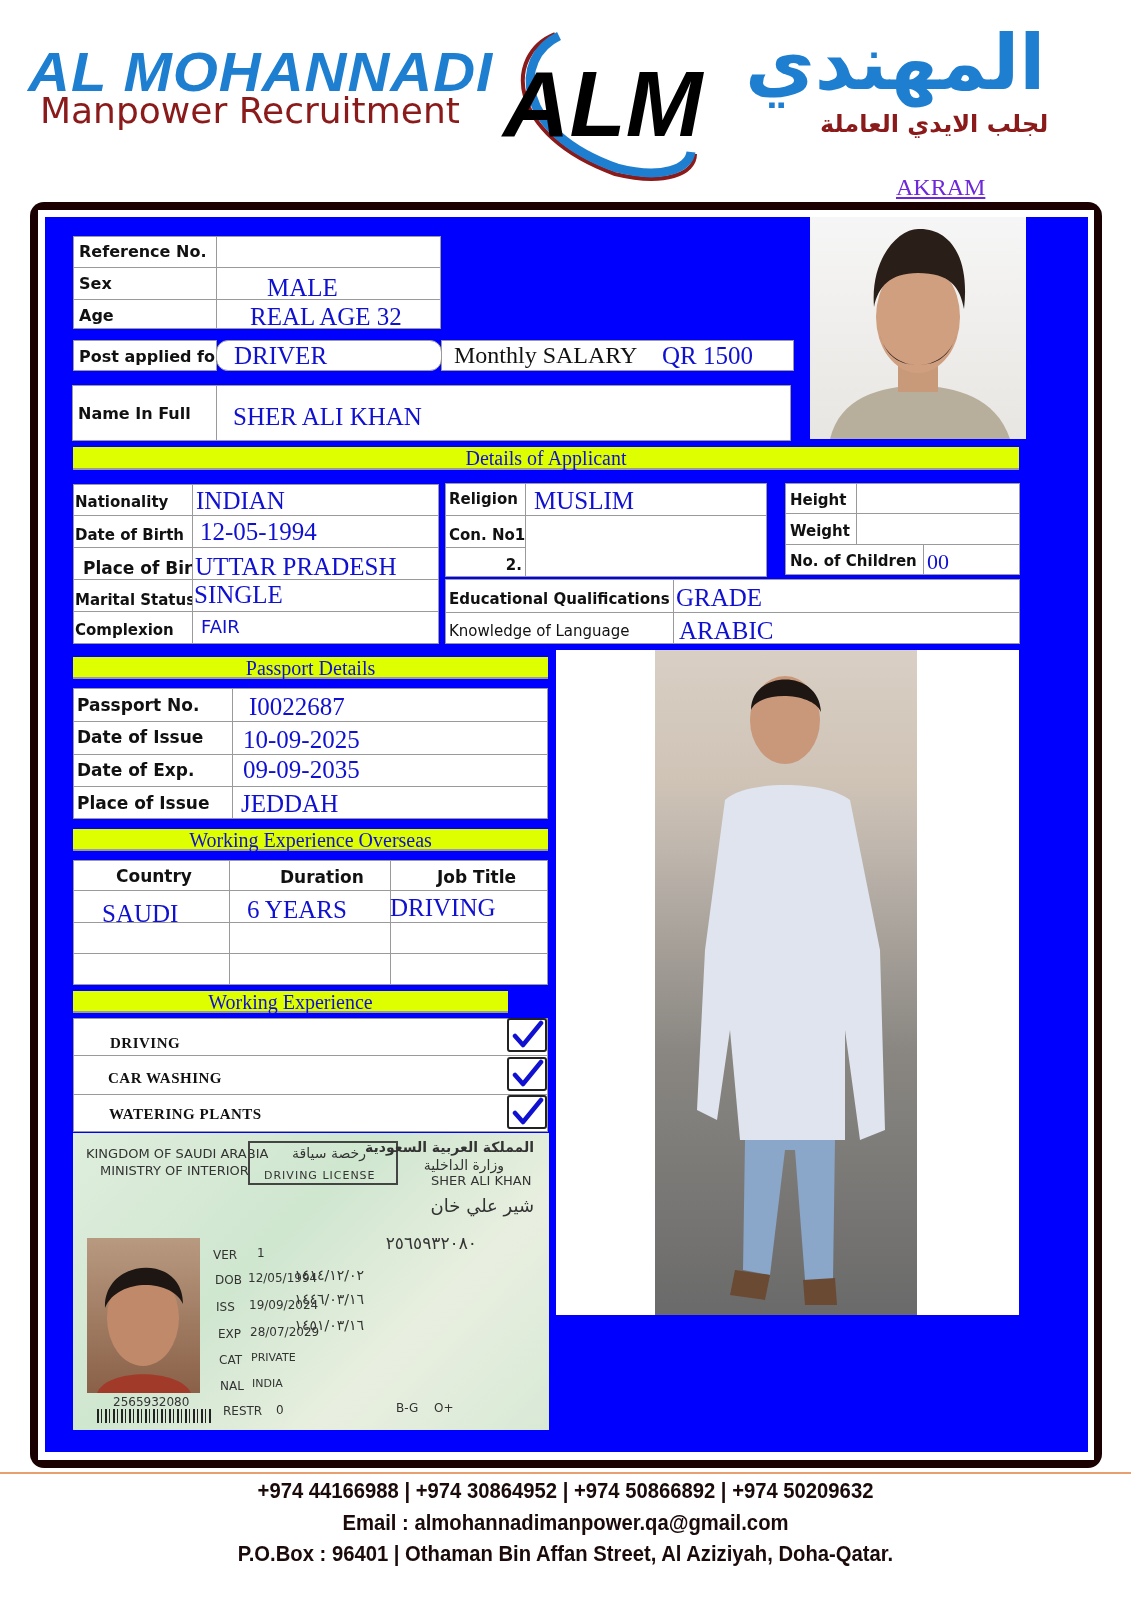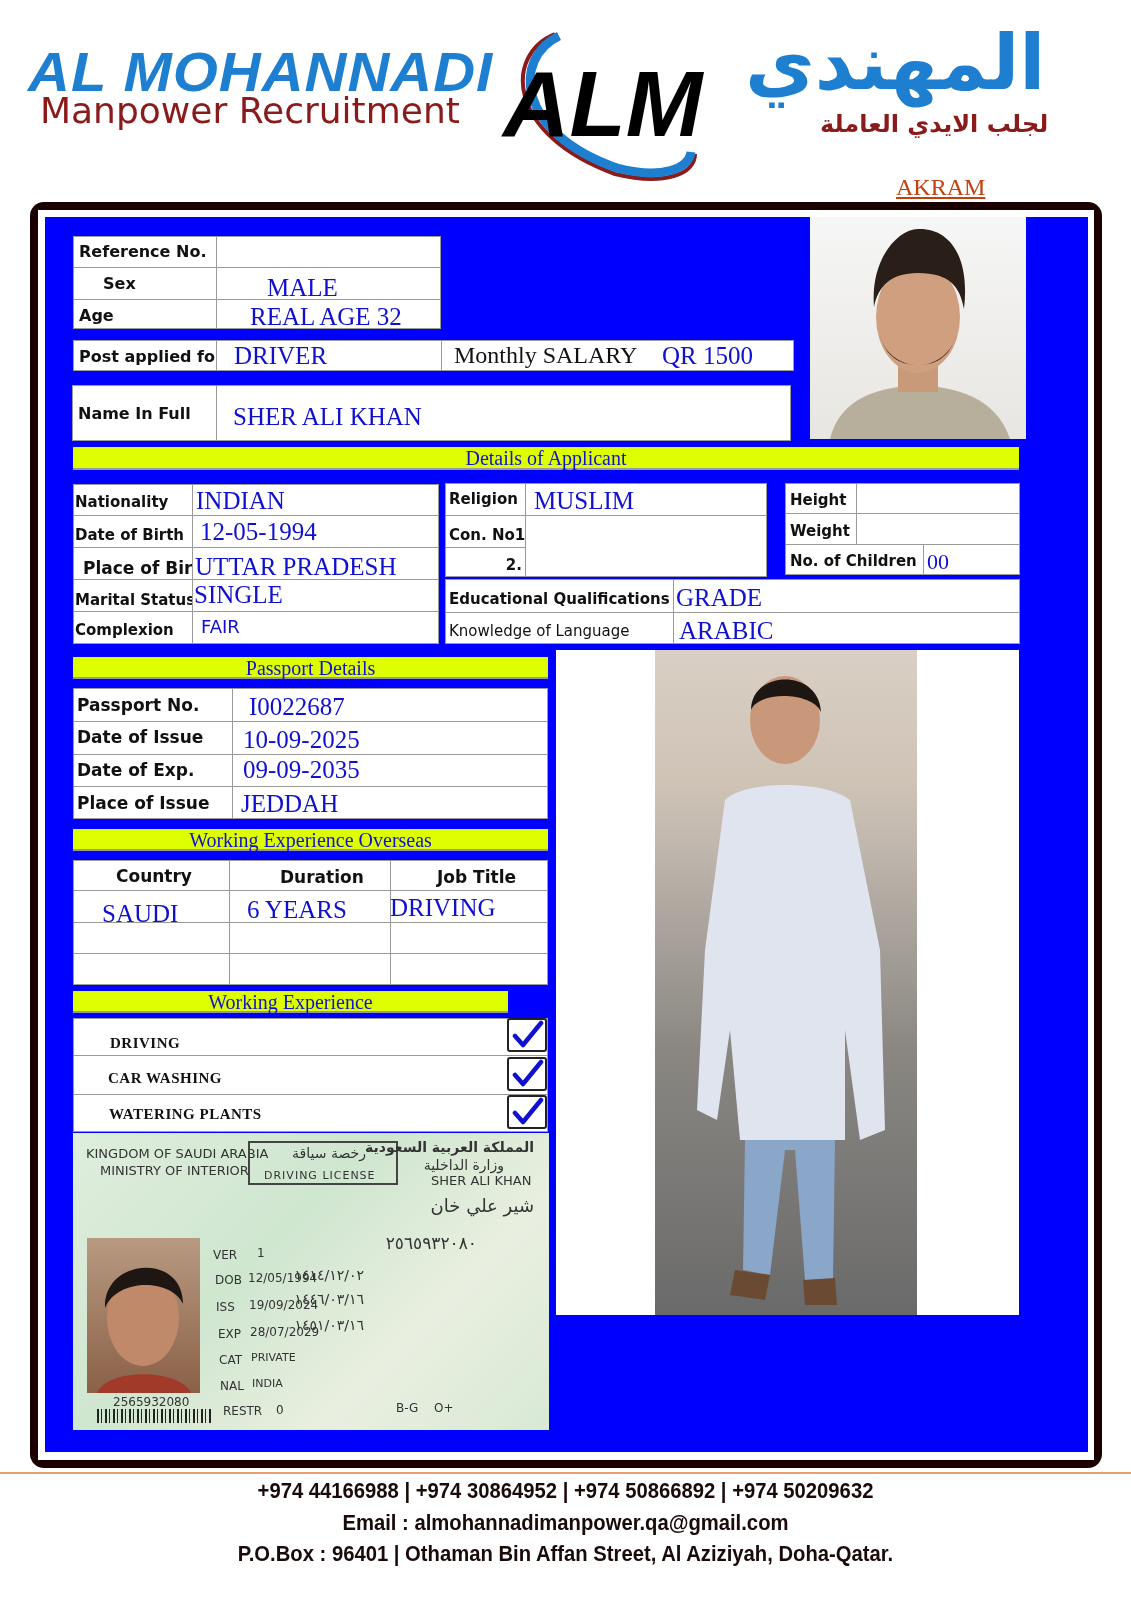--- a/index.html
+++ b/index.html
@@ -5,21 +5,21 @@
   * { box-sizing: border-box; margin: 0; padding: 0; }
   body { width: 1131px; height: 1600px; background: #ffffff; position: relative; overflow: hidden; font-family: "DejaVu Sans", sans-serif; }
   .abs { position: absolute; }
 
   
   .brand-en { left: 28px; top: 38px; font-family: "Liberation Sans", sans-serif; font-weight: bold; font-style: italic; font-size: 58px; color: #1e7fd0; letter-spacing: 1px; transform: scaleY(0.95); }
   .brand-sub { left: 40px; top: 90px; font-family: "DejaVu Sans", sans-serif; font-size: 36px; color: #8b1a1a; }
   .alm-logo { left: 495px; top: 14px; width: 240px; height: 170px; }
   .brand-ar { left: 745px; top: 18px; font-family: "DejaVu Sans", sans-serif; font-size: 76px; color: #1e7fd0; font-weight: bold; direction: rtl; }
   .brand-ar-sub { left: 820px; top: 110px; font-family: "DejaVu Sans", sans-serif; font-size: 24px; color: #8b1a1a; font-weight: bold; direction: rtl; }
-  .agent { left: 896px; top: 174px; font-family: "Liberation Serif", serif; font-size: 24px; color: #c2410c; text-decoration: underline; }
+  .agent { left: 896px; top: 174px; font-family: "Liberation Serif", serif; font-size: 24px; color: #6d28d9; text-decoration: underline; }
 
   
   .frame { left: 30px; top: 202px; width: 1072px; height: 1266px; background: #1a0000; border-radius: 14px; }
   .frame-inner { left: 38px; top: 210px; width: 1056px; height: 1250px; background: #ffffff; }
   .blue { left: 45px; top: 217px; width: 1043px; height: 1235px; background: #0000ff; }
 
   .cell { position: absolute; background: #fff; border: 1px solid #9a9a9a; }
   .lbl { position: absolute; font-family: "DejaVu Sans", sans-serif; font-size: 16px; color: #111; font-weight: bold; white-space: nowrap; }
   .val { position: absolute; font-family: "Liberation Serif", serif; font-size: 25px; color: #1010d0; white-space: nowrap; }
   .hbar { position: absolute; background: #ddff00; border-bottom: 2px solid #9a9a9a; font-family: "Liberation Serif", serif; font-size: 20px; color: #1010d0; text-align: center; line-height: 22px; }
@@ -56,36 +56,36 @@
 <div class="abs frame-inner"></div>
 <div class="abs blue"></div>
 
 <div class="cell" style="left:73px;top:236px;width:144px;height:32px;">
     <span class="lbl" style="left:5px;top:5px;">Reference No.</span>
   </div>
 <div class="cell" style="left:216px;top:236px;width:225px;height:32px;">
     <span class="val" style="left:30px;top:2px;"></span>
   </div>
 <div class="cell" style="left:73px;top:267px;width:144px;height:33px;">
-    <span class="lbl" style="left:5px;top:6px;margin-left:24px;">Sex</span>
+    <span class="lbl" style="left:5px;top:6px;">Sex</span>
   </div>
 <div class="cell" style="left:216px;top:267px;width:225px;height:33px;">
     <span class="val" style="left:50px;top:6px;">MALE</span>
   </div>
 <div class="cell" style="left:73px;top:299px;width:144px;height:30px;">
     <span class="lbl" style="left:5px;top:6px;">Age</span>
   </div>
 <div class="cell" style="left:216px;top:299px;width:225px;height:30px;">
     <span class="val" style="left:33px;top:3px;">REAL AGE 32</span>
   </div>
 
 <div class="cell" style="left:73px;top:340px;width:144px;height:31px;">
     <span class="lbl" style="left:5px;top:6px;">Post applied for</span>
   </div>
-<div class="cell" style="left:216px;top:340px;width:226px;height:31px;">
+<div class="cell" style="left:216px;top:340px;width:226px;height:31px;border-radius:12px;">
     <span class="val" style="left:17px;top:1px;">DRIVER</span>
   </div>
 <div class="cell" style="left:441px;top:340px;width:353px;height:31px;">
   <span class="val" style="left:12px;top:1px;color:#111;font-size:24px;">Monthly SALARY</span>
   <span class="val" style="left:220px;top:1px;">QR 1500</span>
 </div>
 
 <div class="cell" style="left:72px;top:385px;width:145px;height:56px;">
     <span class="lbl" style="left:5px;top:18px;">Name In Full</span>
   </div>

